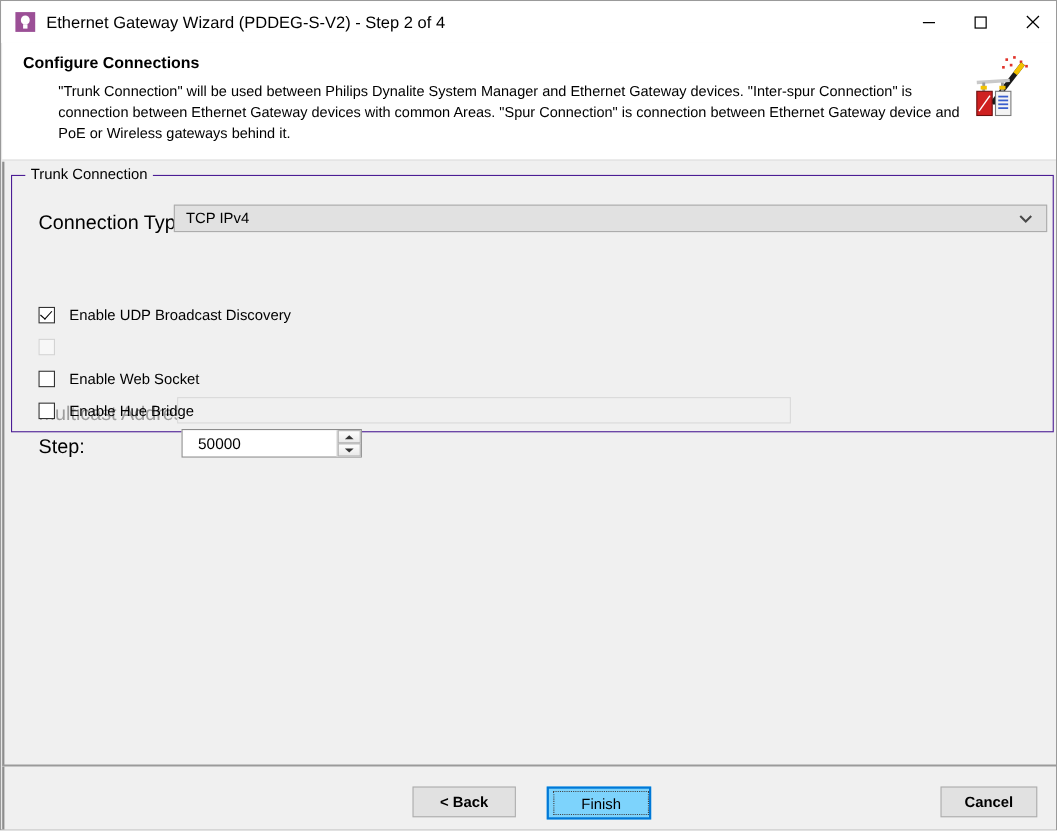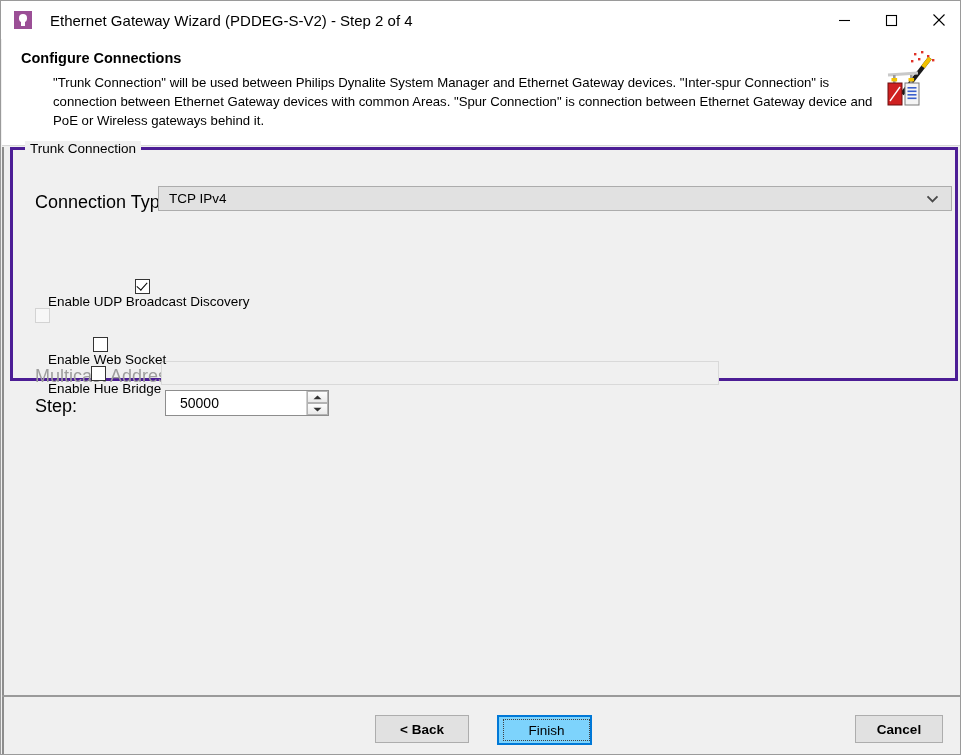--- a/index.html
+++ b/index.html
@@ -24,21 +24,20 @@
   
   #titlebar {
     position: absolute;
     left: 0; top: 0;
     width: 961px;
     height: 38px;
     background: #ffffff;
     display: flex;
     align-items: center;
     box-sizing: border-box;
-    gap: 8px;
   }
   #title-icon {
     width: 18px;
     height: 18px;
     margin-left: 13px;
     margin-right: 10px;
     background: #9b4f96;
     position: relative;
     flex: 0 0 auto;
   }
@@ -113,24 +112,24 @@
     position: absolute;
     left: 1px; top: 146px;
     width: 959px;
     height: 549px;
     background: #f0f0f0;
     box-sizing: border-box;
     border-left: 2px solid #8d8d8d;
   }
   #groupbox {
     position: absolute;
-    left: 6px; top: 0;
+    left: 6px; top: 12px;
     width: 948px;
     height: 234px;
-    border: 3px solid #4c1d95;
+    border: 1px solid #4c1d95;
     box-sizing: border-box;
   }
   #groupbox-title {
     position: absolute;
     left: 12px; top: -9px;
     background: #f0f0f0;
     padding: 0 5px;
     font-size: 13.5px;
     color: #000000;
   }
@@ -212,21 +211,20 @@
     box-sizing: border-box;
     background: linear-gradient(#fdfdfd, #eaeaea);
   }
 
   
   .cb-row {
     position: absolute;
     display: flex;
     align-items: center;
     left: 31px;
-    flex-direction: column;
   }
   .cb-box {
     width: 15px;
     height: 15px;
     box-sizing: border-box;
     border: 1.3px solid #333333;
     background: #ffffff;
     position: relative;
     flex: 0 0 auto;
   }

